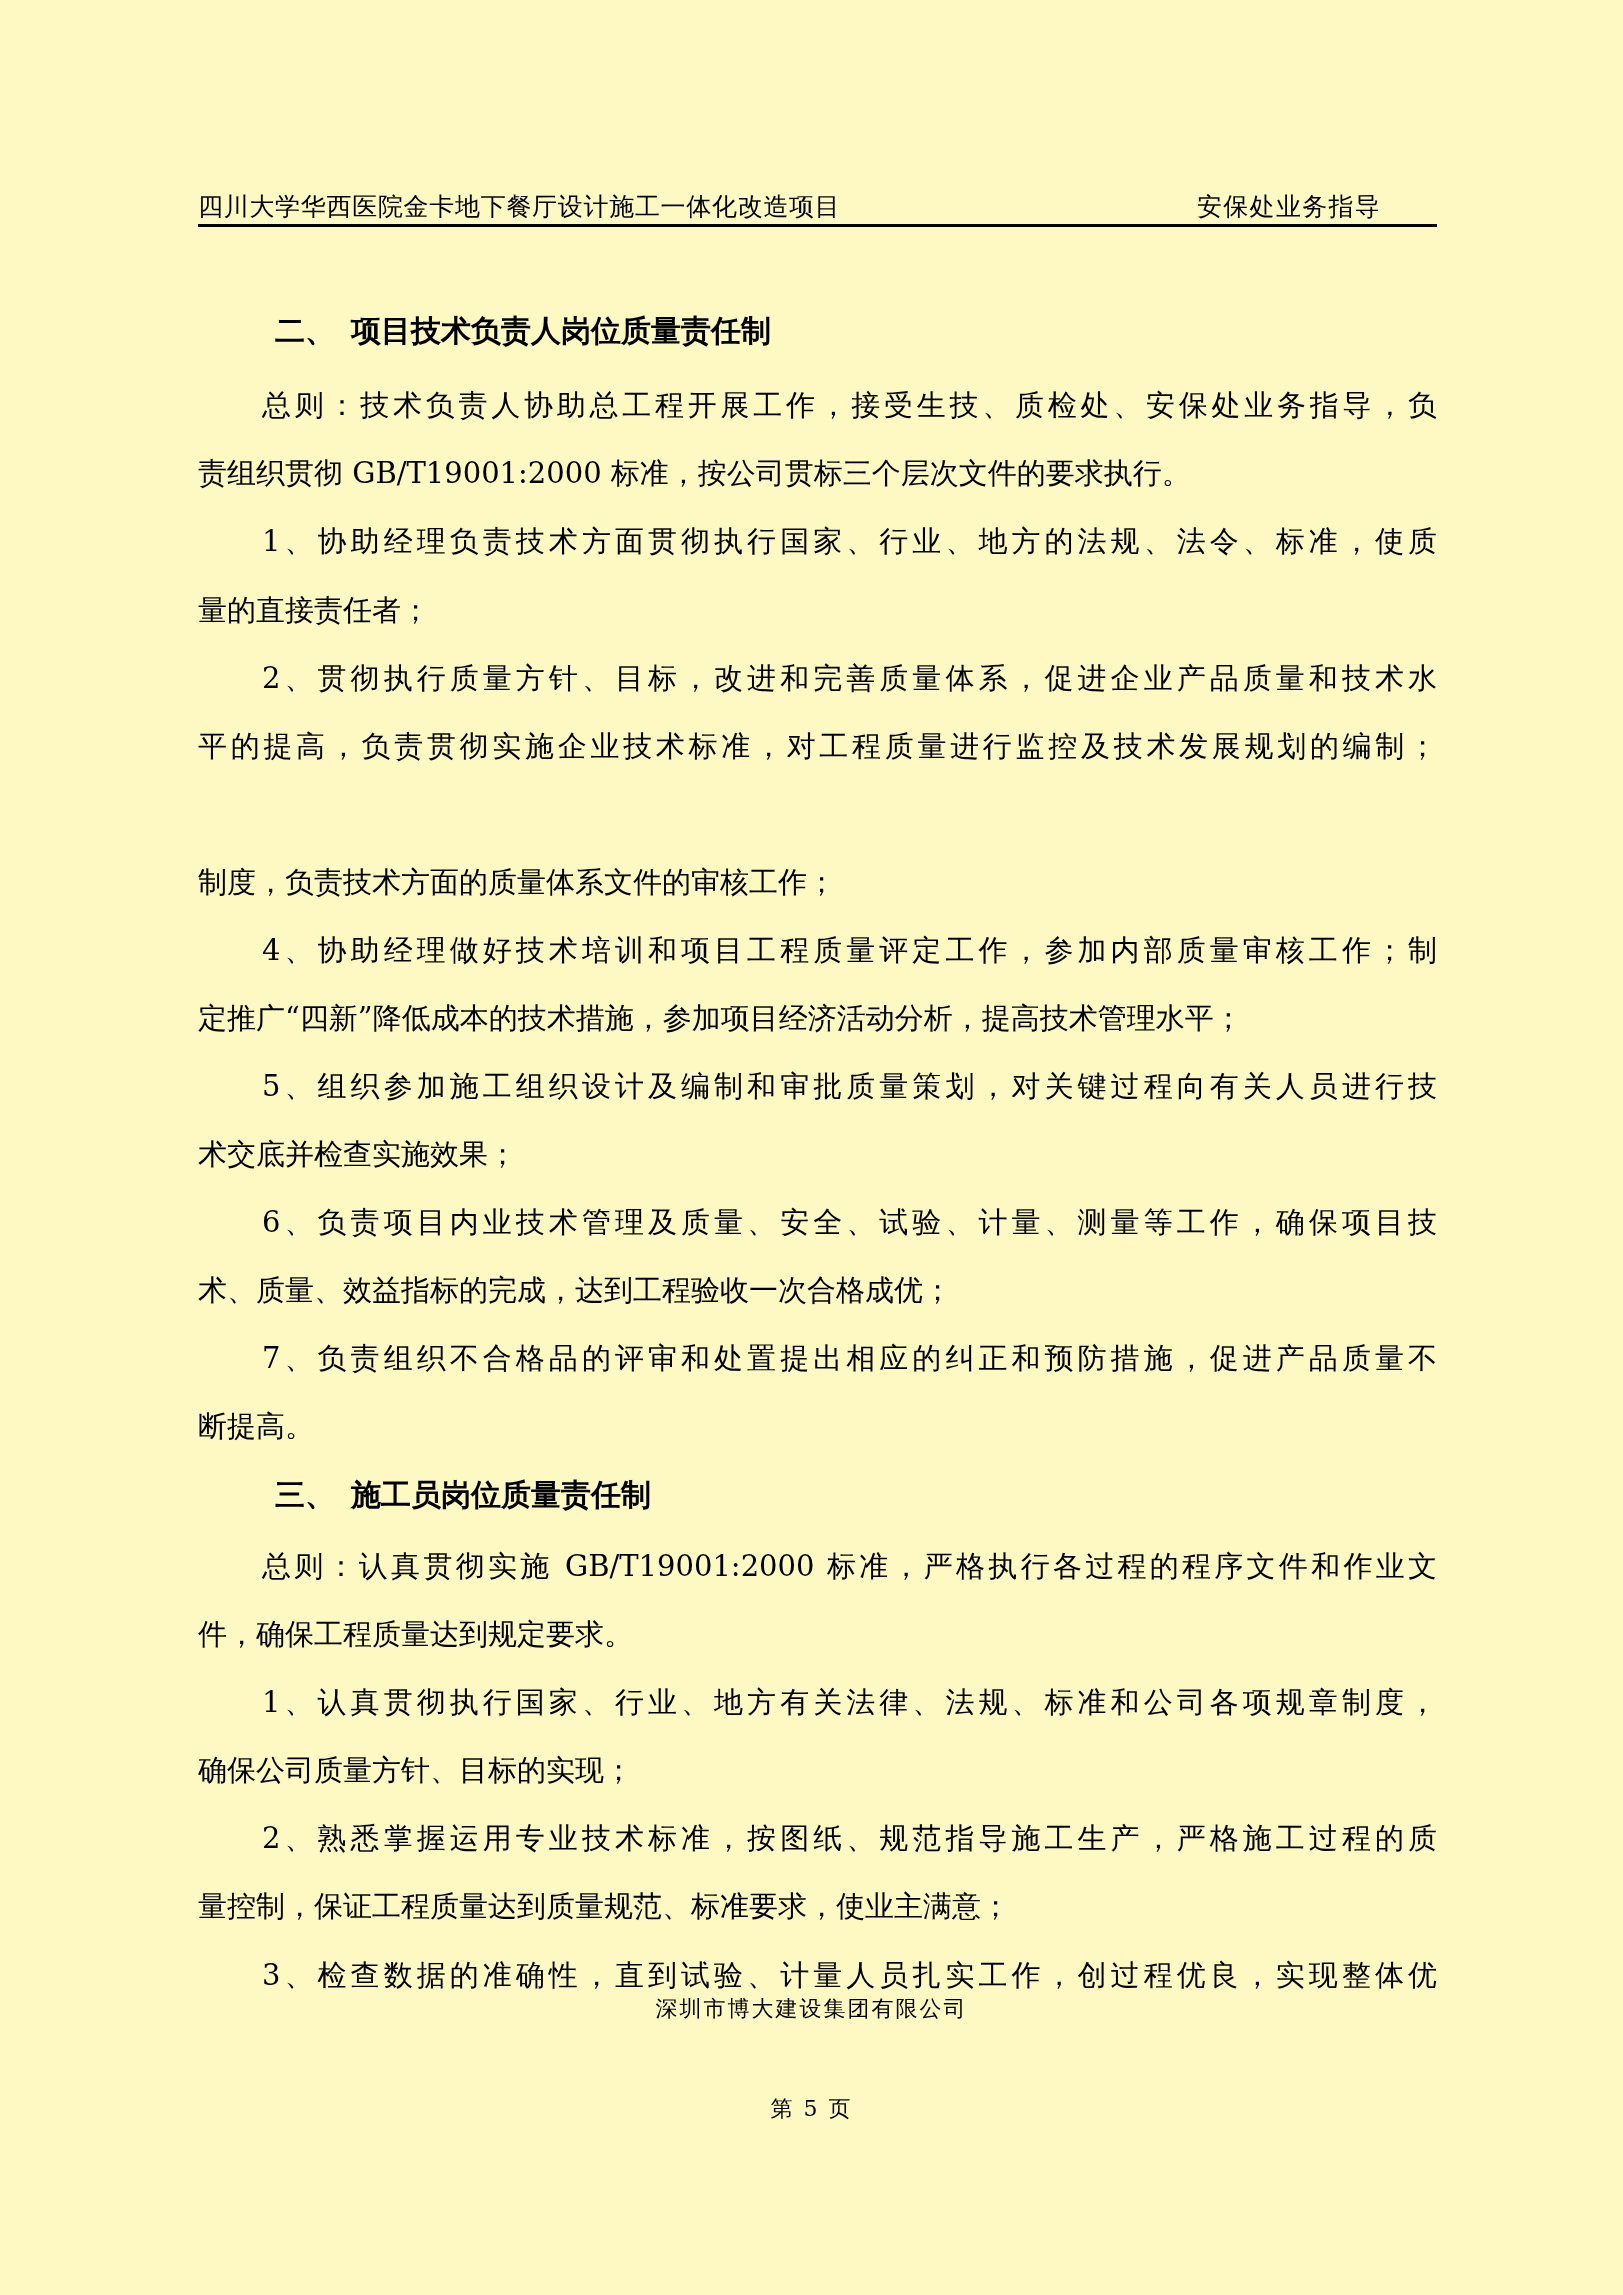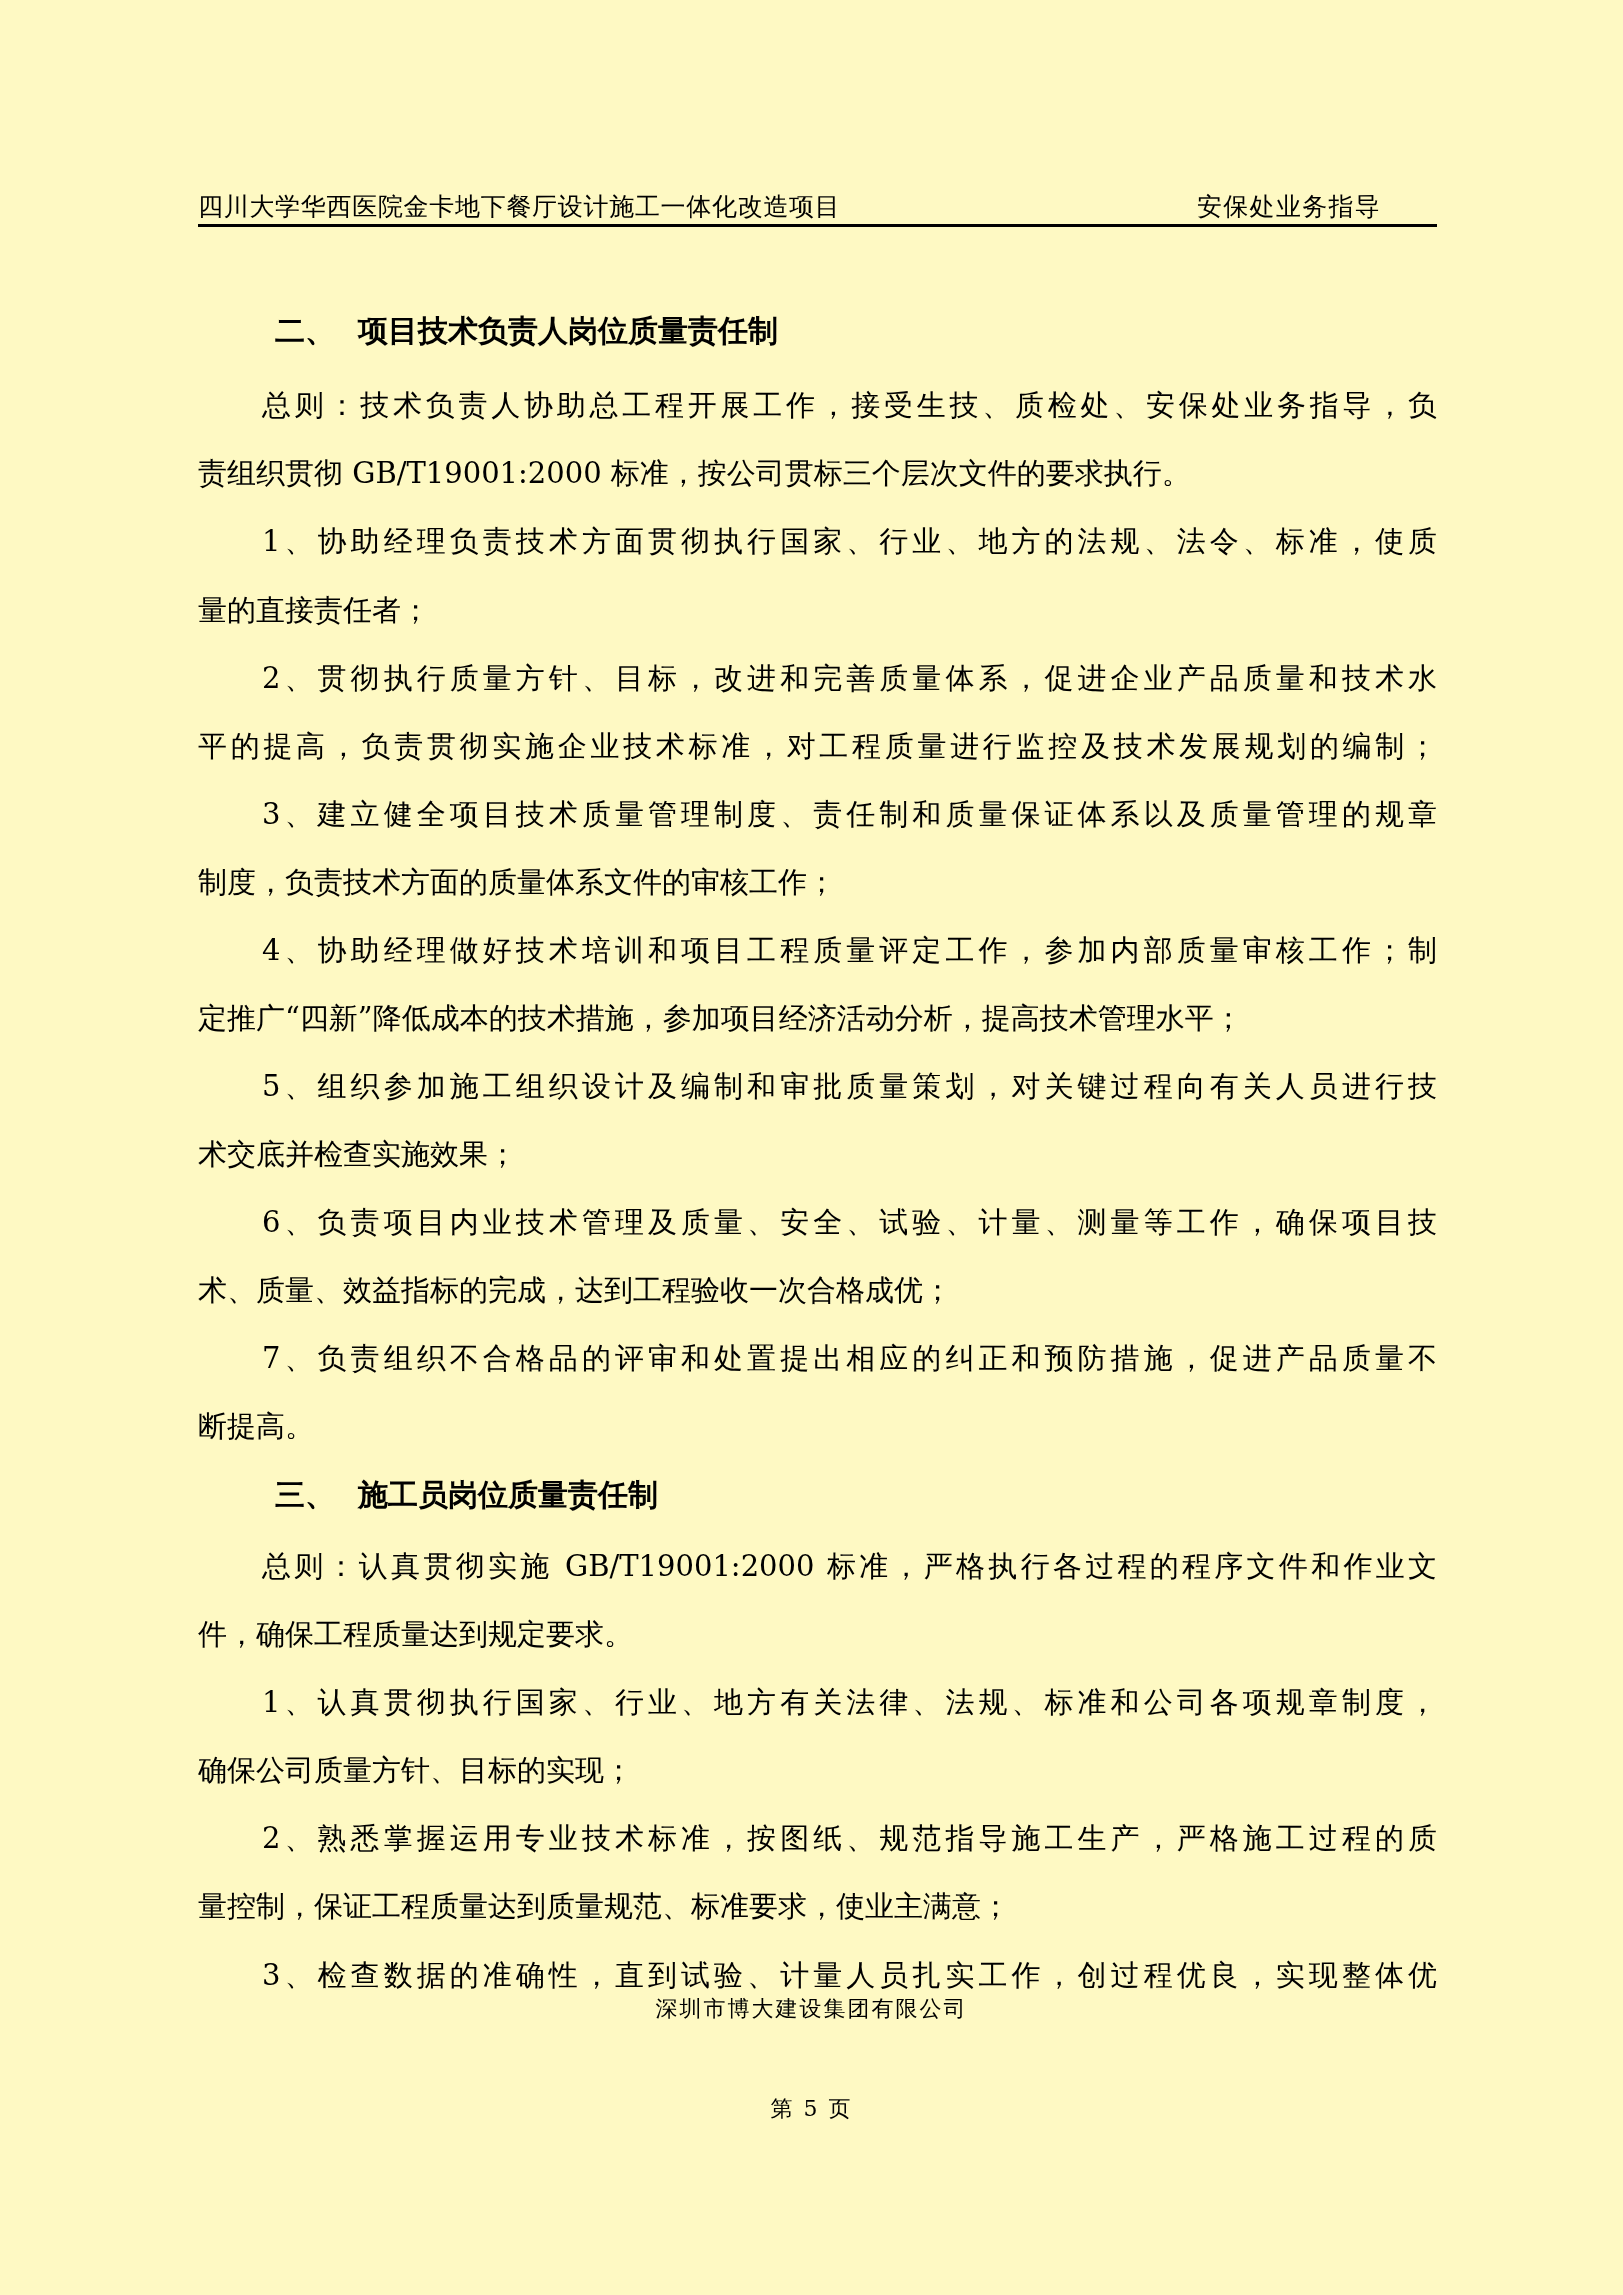--- a/index.html
+++ b/index.html
@@ -8,21 +8,21 @@
   .page { position:absolute; left:0; top:0; width:1623px; height:2295px; background:#fef9c3; }
   .hdr-left { position:absolute; left:198px; top:190px; font-size:25px; letter-spacing:0.7px; white-space:nowrap; }
   .hdr-right { position:absolute; left:1197px; top:190px; font-size:25px; letter-spacing:1.3px; white-space:nowrap; }
   .hdr-rule { position:absolute; left:198px; top:224px; width:1239px; height:2.6px; background:#000; }
   .line { position:absolute; left:198px; width:1239px; font-size:29px; line-height:37px; white-space:nowrap; }
   .line.indent { left:262px; width:1175px; }
   .line.justify { text-align:justify; text-align-last:justify; }
   .heading { position:absolute; font-size:30px; font-weight:bold; white-space:nowrap;
              font-family:"DejaVu Sans","Liberation Sans",sans-serif; }
   .heading .num { position:absolute; left:0; top:0; }
-  .heading .ttl { position:absolute; left:83px; top:0; }
+  .heading .ttl { position:absolute; left:76px; top:0; }
   .footer { position:absolute; left:0; width:1623px; text-align:center; font-size:22px; letter-spacing:2px; white-space:nowrap; }
 </style>
 </head>
 <body>
 
 <div class="page">
 
   <div class="hdr-left">四川大学华西医院金卡地下餐厅设计施工一体化改造项目</div>
   <div class="hdr-right">安保处业务指导</div>
   <div class="hdr-rule"></div>
@@ -31,21 +31,20 @@
     <span class="num">二、</span>
     <span class="ttl">项目技术负责人岗位质量责任制</span>
   </div>
 
   <div class="line indent justify" style="top:387px;">总则：技术负责人协助总工程开展工作，接受生技、质检处、安保处业务指导，负</div>
   <div class="line" style="top:455px;">责组织贯彻 GB/T19001:2000 标准，按公司贯标三个层次文件的要求执行。</div>
   <div class="line indent justify" style="top:523px;">1、协助经理负责技术方面贯彻执行国家、行业、地方的法规、法令、标准，使质</div>
   <div class="line" style="top:592px;">量的直接责任者；</div>
   <div class="line indent justify" style="top:660px;">2、贯彻执行质量方针、目标，改进和完善质量体系，促进企业产品质量和技术水</div>
   <div class="line justify" style="top:728px;">平的提高，负责贯彻实施企业技术标准，对工程质量进行监控及技术发展规划的编制；</div>
-  <div class="line indent justify" style="top:796px;">3、建立健全项目技术质量管理制度、责任制和质量保证体系以及质量管理的规章</div>
   <div class="line" style="top:864px;">制度，负责技术方面的质量体系文件的审核工作；</div>
   <div class="line indent justify" style="top:932px;">4、协助经理做好技术培训和项目工程质量评定工作，参加内部质量审核工作；制</div>
   <div class="line" style="top:1000px;">定推广“四新”降低成本的技术措施，参加项目经济活动分析，提高技术管理水平；</div>
   <div class="line indent justify" style="top:1068px;">5、组织参加施工组织设计及编制和审批质量策划，对关键过程向有关人员进行技</div>
   <div class="line" style="top:1136px;">术交底并检查实施效果；</div>
   <div class="line indent justify" style="top:1204px;">6、负责项目内业技术管理及质量、安全、试验、计量、测量等工作，确保项目技</div>
   <div class="line" style="top:1272px;">术、质量、效益指标的完成，达到工程验收一次合格成优；</div>
   <div class="line indent justify" style="top:1340px;">7、负责组织不合格品的评审和处置提出相应的纠正和预防措施，促进产品质量不</div>
   <div class="line" style="top:1408px;">断提高。</div>
 

